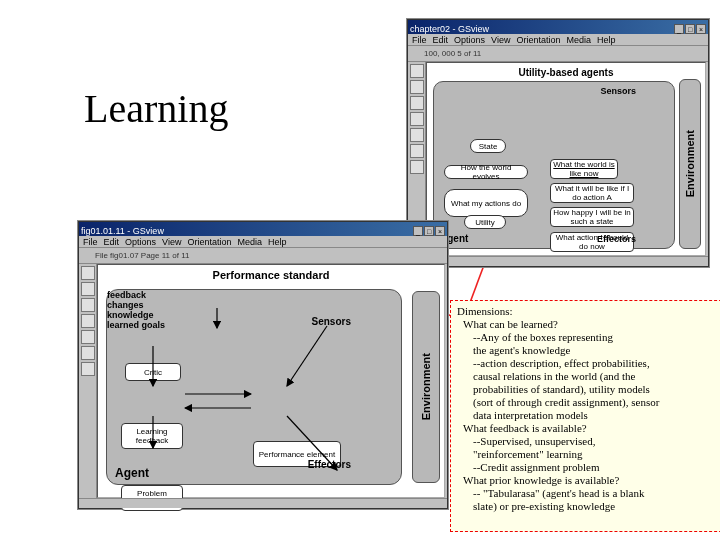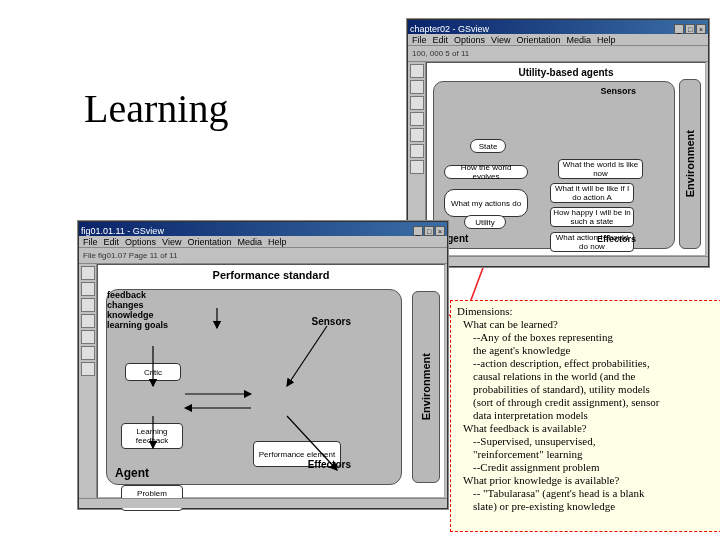--- a/index.html
+++ b/index.html
@@ -6,21 +6,21 @@
   body { width: 720px; height: 540px; background: #fff; font-family: Georgia, serif; position: relative; overflow: hidden; }
 
   .slide-title { position: absolute; top: 85px; left: 84px; font-size: 40px; font-family: Georgia, serif; color: #000; }
 
   
   .window { position: absolute; background: #c0c0c0; border: 1px solid #333; box-shadow: 0 0 0 1px #888; }
   .titlebar { height: 14px; background: linear-gradient(to right,#0a246a,#3a6ea5); color: #fff; font: 9px Tahoma, sans-serif; display: flex; align-items: flex-end; justify-content: space-between; padding: 0 2px; }
   .titlebar .wbtns { display: flex; gap: 1px; }
   .wbtns span { width: 10px; height: 10px; background: #c0c0c0; border: 1px solid #555; font: 7px sans-serif; display: flex; align-items: center; justify-content: center; color: #000; }
   .menubar { height: 12px; background: #c0c0c0; font: 9px Tahoma, sans-serif; display: flex; gap: 6px; padding: 0 4px; border-bottom: 1px solid #888; align-items: center; color: #000; }
-  .toolbar { height: 16px; background: #c0c0c0; border-bottom: 1px solid #888; display: flex; align-items: center; padding: 0 4px; font: 8px Tahoma, sans-serif; gap: 6px; color: #333; }
+  .toolbar { height: 16px; background: #c0c0c0; border-bottom: 1px solid #888; display: flex; align-items: center; padding: 0 16px; font: 8px Tahoma, sans-serif; gap: 6px; color: #333; }
   .left-strip { position: absolute; left: 0; top: 42px; bottom: 10px; width: 18px; background: #c0c0c0; border-right: 1px solid #888; display: flex; flex-direction: column; gap: 2px; padding: 2px; }
   .left-strip .tbtn { width: 14px; height: 14px; background: #e0e0e0; border: 1px solid #777; }
   .canvas { position: absolute; left: 18px; right: 2px; top: 42px; bottom: 10px; background: #fff; border: 1px inset #aaa; }
   .statusbar { position: absolute; left: 0; right: 0; bottom: 0; height: 10px; background: #c0c0c0; border-top: 1px solid #888; }
 
   
   .win1 { top: 19px; left: 407px; width: 302px; height: 248px; }
   .win1 .canvas { left: 14px; }
 
   
@@ -34,21 +34,21 @@
   .agent-label { position: absolute; left: 6px; bottom: 4px; font: bold 10px Arial; }
   .box { position: absolute; background: #fff; border: 1px solid #333; border-radius: 4px; font: 8px Arial; display: flex; align-items: center; justify-content: center; text-align: center; padding: 1px 2px; margin-top: 35px; }
   .pill { border-radius: 10px; }
   .lbl { position: absolute; font: bold 9px Arial; }
 
   
   .w1box-state { top: 22px; left: 36px; width: 36px; height: 14px; }
   .w1box-evolve { top: 48px; left: 10px; width: 84px; height: 14px; }
   .w1box-actions { top: 72px; left: 10px; width: 84px; height: 28px; }
   .w1box-util { top: 98px; left: 30px; width: 42px; height: 14px; }
-  .w1box-worldnow { top: 42px; left: 124px; width: 85px; height: 20px; }
+  .w1box-worldnow { top: 42px; left: 116px; width: 68px; height: 20px; text-decoration: underline; }
   .w1box-doA { top: 66px; left: 116px; width: 84px; height: 20px; }
   .w1box-happy { top: 90px; left: 116px; width: 84px; height: 20px; }
   .w1box-action { top: 115px; left: 116px; width: 84px; height: 20px; }
   .w1-sensors { top: 4px; right: 38px; }
   .w1-effectors { bottom: 4px; right: 38px; }
 
   
   .perf-std { top: 4px; left: 50%; transform: translateX(-50%); font: 600 11px Arial; }
   .w2-critic { top: 38px; left: 18px; width: 56px; height: 18px; }
   .w2-sensors { top: 26px; right: 50px; font: 600 10px Arial; }
@@ -180,21 +180,21 @@
       </div>
     <div class="agent-body2">
       <div class="lbl w2-sensors">Sensors</div>
       <div class="box w2-critic">Critic</div>
       <div class="box w2-le">Learning feedback</div>
       <div class="box w2-pe">Performance element</div>
       <div class="box w2-pg">Problem generator</div>
       <div class="w2-feedback">feedback</div>
       <div class="w2-changes">changes</div>
       <div class="w2-knowledge">knowledge</div>
-      <div class="w2-goals">learning goals</div>
+      <div class="w2-goals">learned goals</div>
       <div class="lbl w2-effectors">Effectors</div>
       <div class="agent-label2">Agent</div>
 
       <svg style="position:absolute;left:0;top:0;width:100%;height:100%;pointer-events:none">
         <defs>
             <marker id="bah" markerWidth="7" markerHeight="7" refX="6" refY="3.5" orient="auto">
               <path d="M0,0 L7,3.5 L0,7 Z" fill="#000"></path>
             </marker>
           </defs>
         <line x1="110" y1="18" x2="110" y2="38" stroke="#000" stroke-width="1.2" marker-end="url(#bah)"></line>

